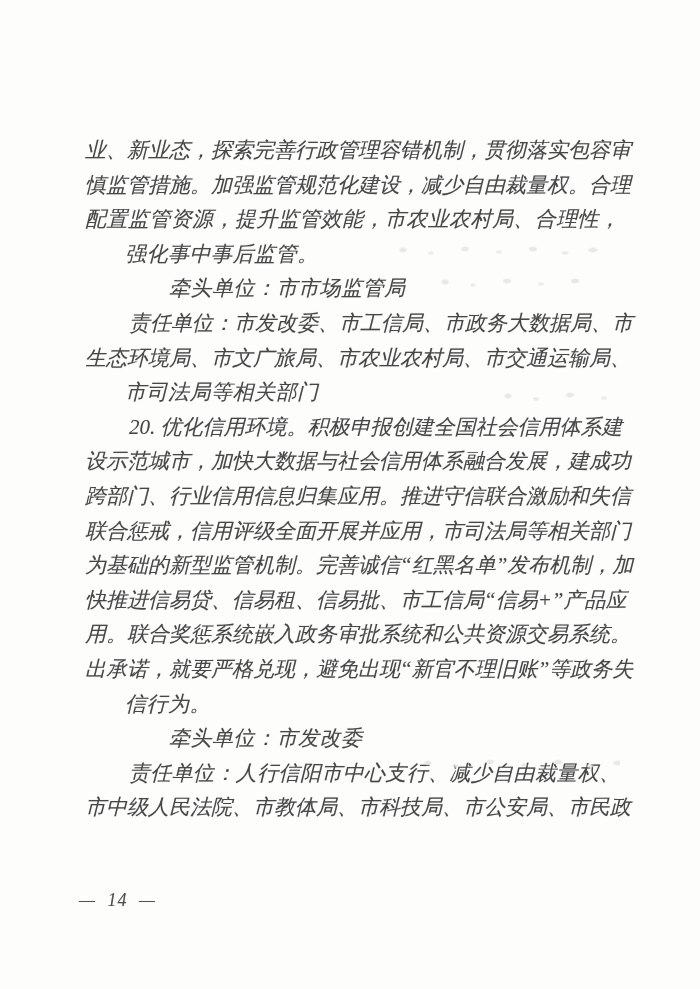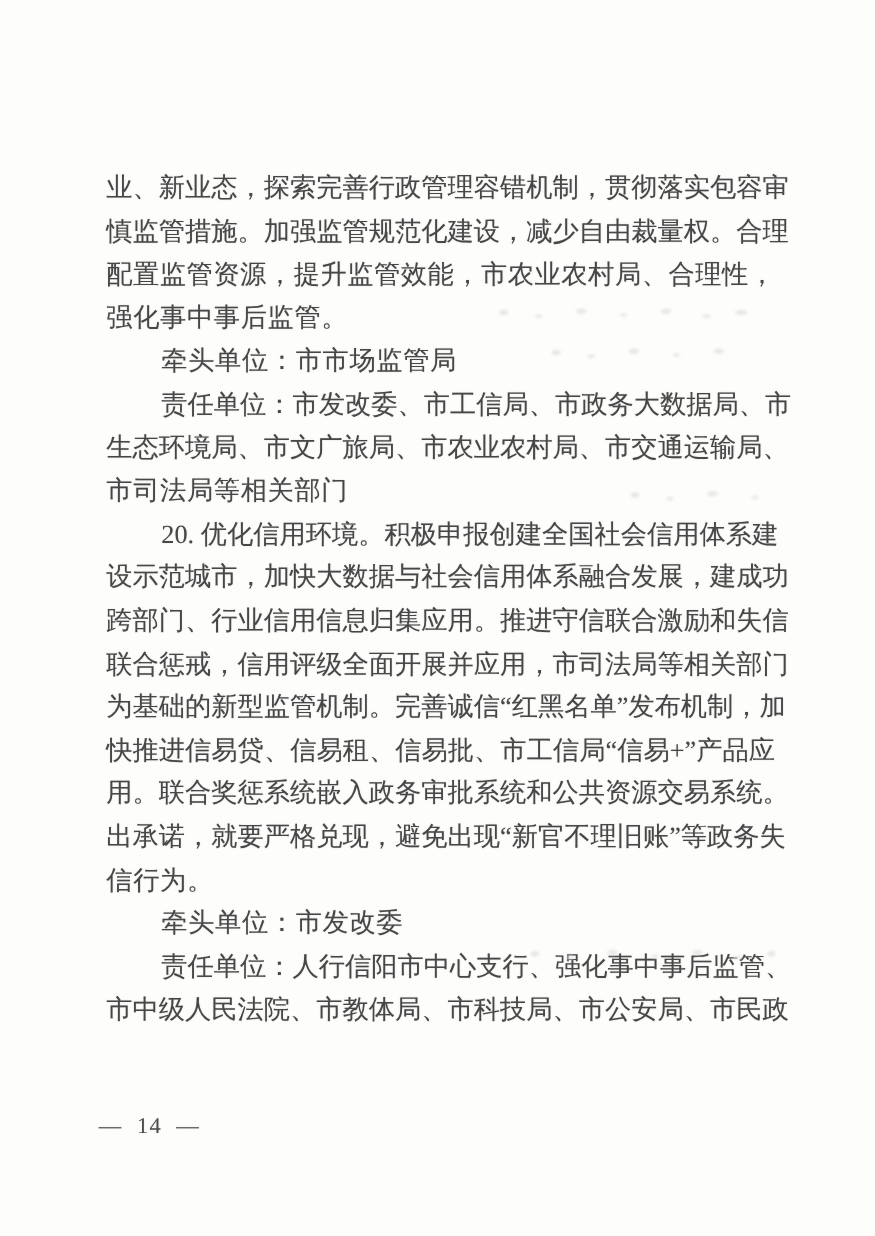--- a/index.html
+++ b/index.html
@@ -7,20 +7,21 @@
     padding: 0;
     background: #ffffff;
   }
   .page {
     position: relative;
     width: 700px;
     height: 989px;
     background: #fdfdfc;
     overflow: hidden;
     font-family: "Liberation Serif", "DejaVu Serif", serif;
+    font-style: italic;
   }
   .content {
     position: absolute;
     left: 85px;
     top: 133px;
     width: 535px;
   }
   .paragraph {
     margin: 0;
     padding: 0;
@@ -32,20 +33,21 @@
     color: #474747;
     text-shadow: 0 0 1px rgba(90,90,90,0.35);
     text-align: justify;
     text-align-last: justify;
     white-space: nowrap;
     overflow: visible;
   }
   .line.last {
     text-align-last: left;
     letter-spacing: 0.5px;
+    margin-left: 40px;
   }
   .line.indent {
     text-indent: 44px;
   }
   .footer {
     position: absolute;
     left: 79px;
     top: 890px;
     font-size: 18px;
     color: #4e4e4e;
@@ -102,21 +104,21 @@
         <div class="line">为基础的新型监管机制。完善诚信“红黑名单”发布机制，加</div>
         <div class="line">快推进信易贷、信易租、信易批、市工信局“信易+”产品应</div>
         <div class="line">用。联合奖惩系统嵌入政务审批系统和公共资源交易系统。</div>
         <div class="line">出承诺，就要严格兑现，避免出现“新官不理旧账”等政务失</div>
         <div class="line last">信行为。</div>
       </div>
       <div class="paragraph">
         <div class="line last indent">牵头单位：市发改委</div>
       </div>
       <div class="paragraph">
-        <div class="line indent">责任单位：人行信阳市中心支行、强化事中事后监管、</div>
+        <div class="line indent">责任单位：人行信阳市中心支行、减少自由裁量权、</div>
         <div class="line">市中级人民法院、市教体局、市科技局、市公安局、市民政</div>
       </div>
     </div>
 
   <div class="artifact a1"></div>
   <div class="artifact a2"></div>
   <div class="artifact a3"></div>
   <div class="artifact a4"></div>
 
   <div class="footer">

